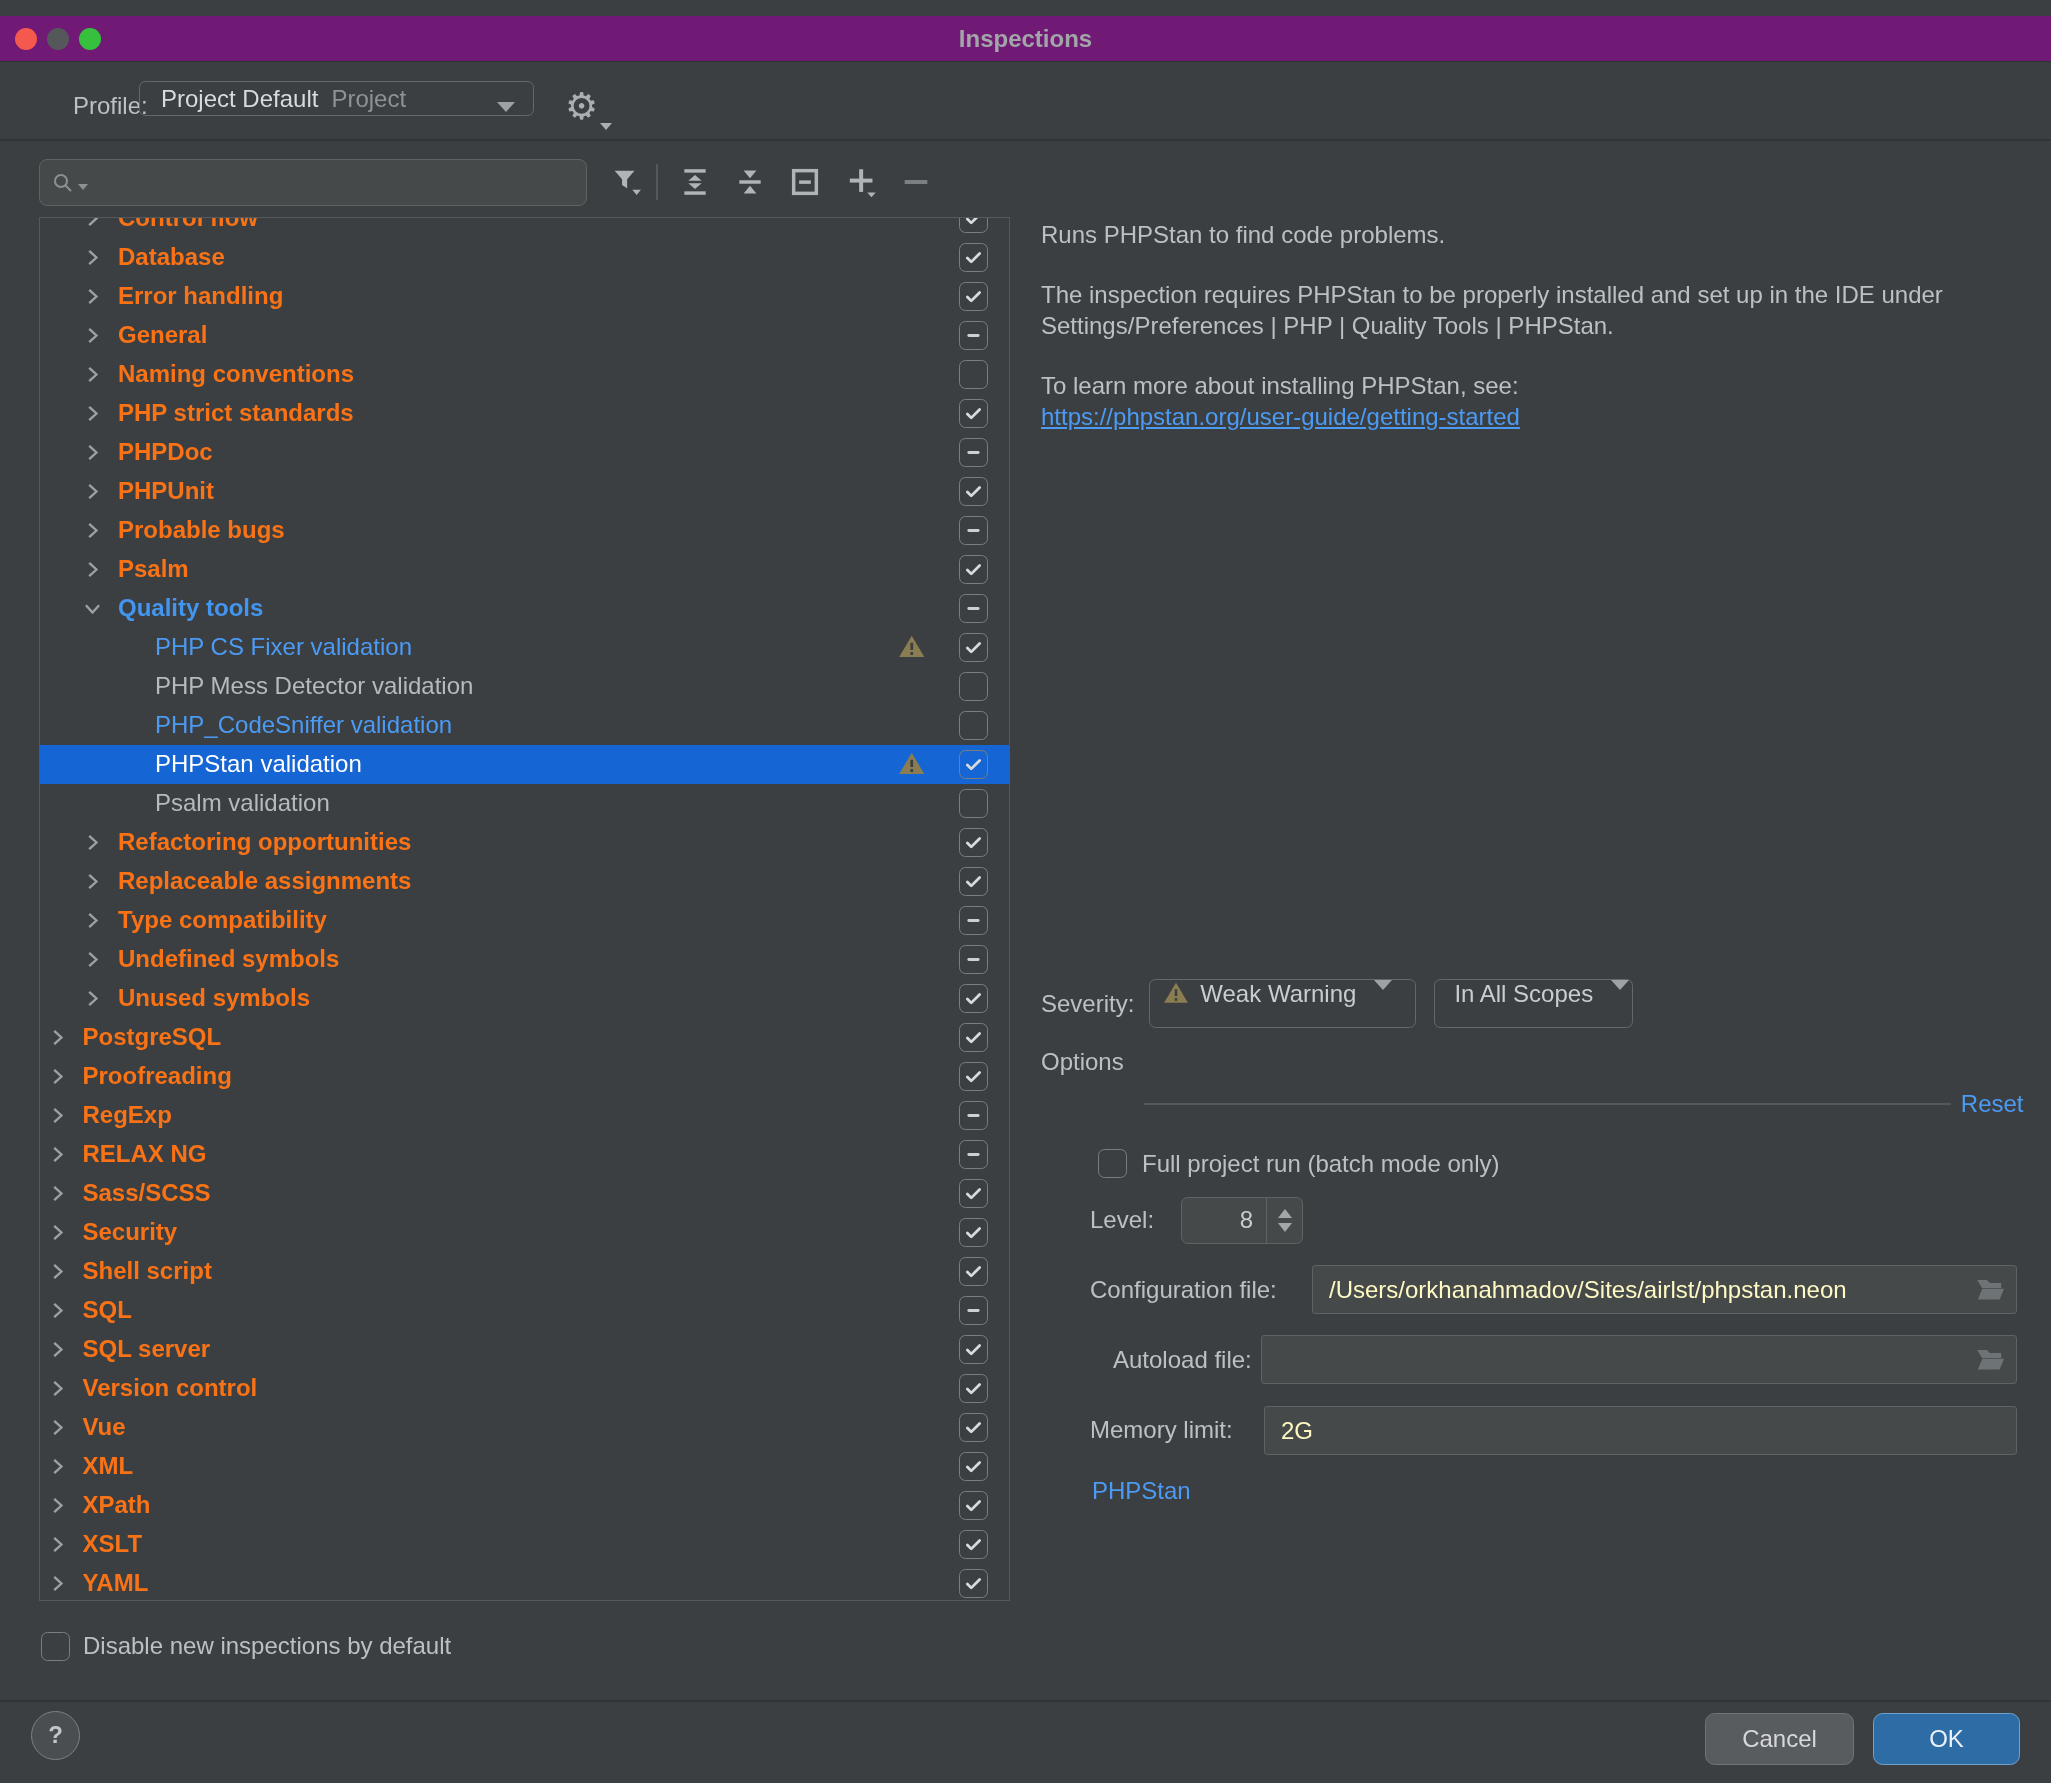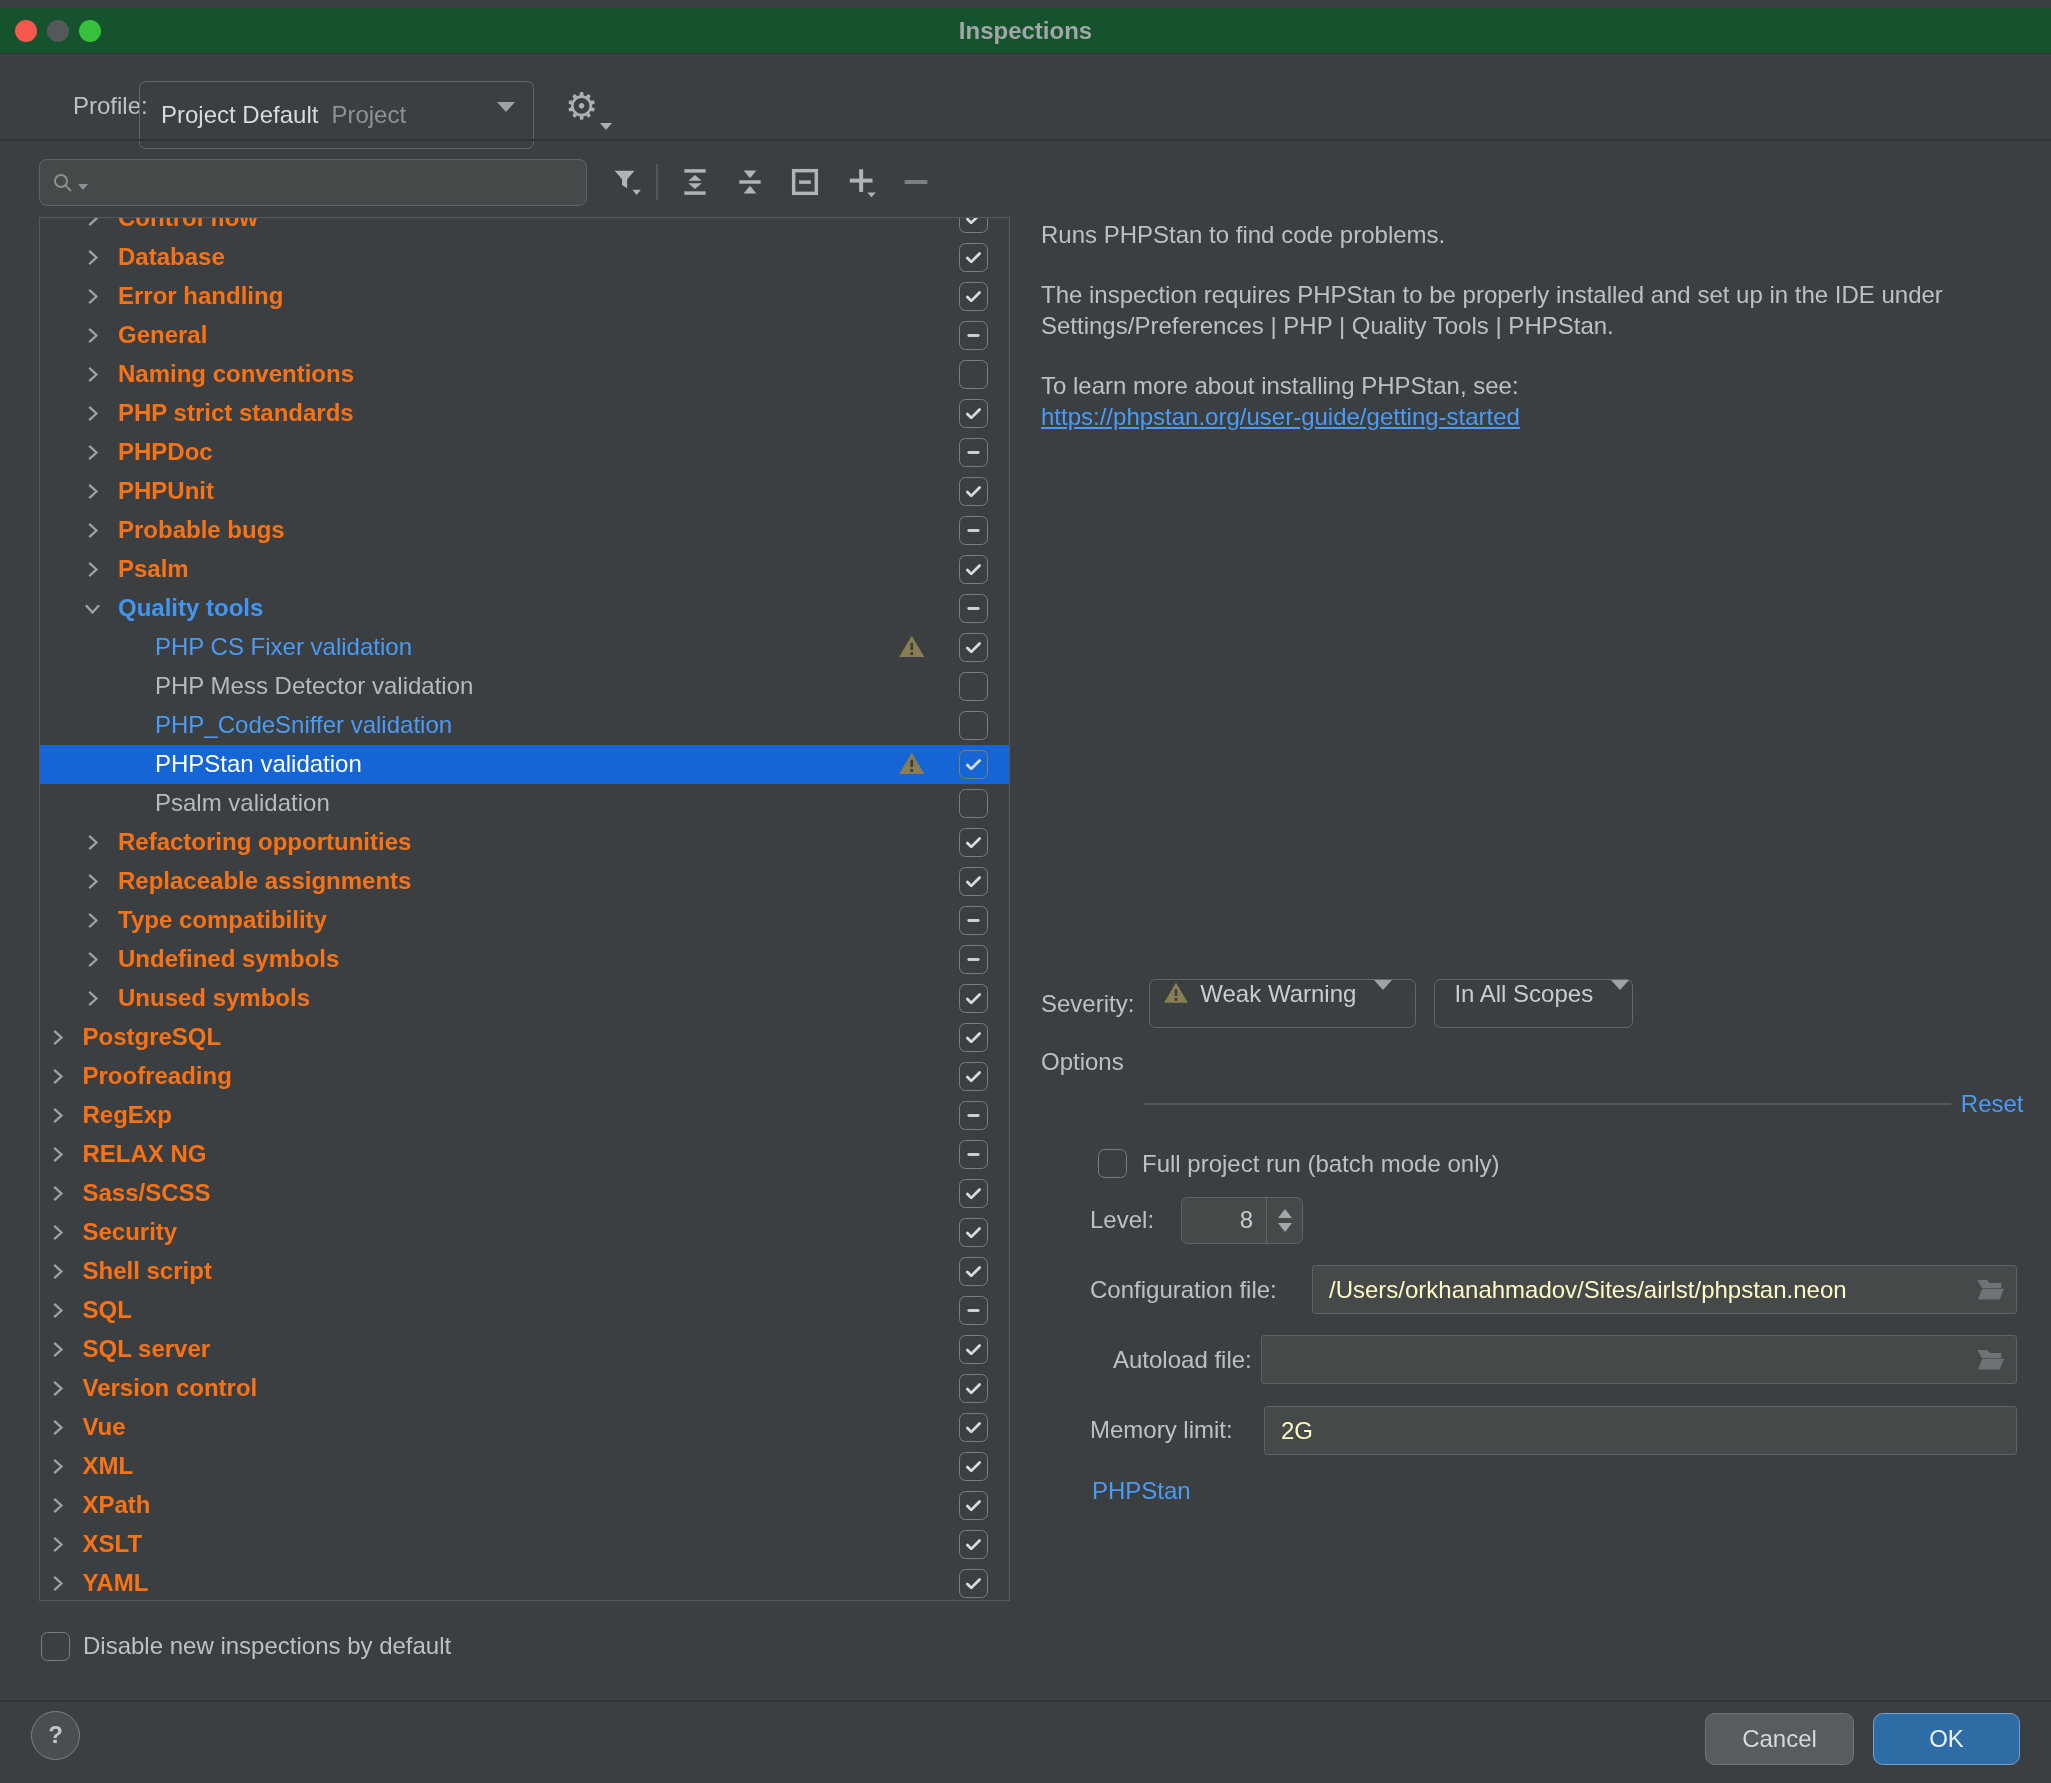--- a/index.html
+++ b/index.html
@@ -4,29 +4,29 @@
 <style>
   html,body{margin:0;padding:0;}
   body{
     width:2051px;height:1784px;position:relative;overflow:hidden;
     background:#3c3f41;
     font-family:"Liberation Sans", sans-serif;
     font-size:24px;color:#bcc0c3;
     -webkit-font-smoothing:antialiased;
   }
   
-  .titlebar{position:absolute;left:0;top:8px;width:2051px;height:45px;background:#14532d;border-bottom:1.6px solid #2f3234;}
+  .titlebar{position:absolute;left:0;top:16px;width:2051px;height:45px;background:#701a75;border-bottom:1.6px solid #2f3234;}
   .title{position:absolute;left:0;top:0;width:100%;height:45px;line-height:45px;text-align:center;font-weight:700;color:#a2a6a9;}
   .tl{position:absolute;top:12px;width:22px;height:22px;border-radius:50%;}
   .tl.red{left:14.6px;background:#f5594e;}
   .tl.yel{left:47px;background:#55585a;}
   .tl.grn{left:79px;background:#35c13e;}
   
   .profile-label{position:absolute;left:73px;top:81px;height:50px;line-height:50px;}
-  .profile-combo{position:absolute;left:139px;top:81px;width:395px;height:68px;border:1.6px solid #64686a;border-radius:6.5px;box-sizing:border-box;display:flex;align-items:center;}
+  .profile-combo{position:absolute;left:139px;top:81px;width:395px;height:35px;border:1.6px solid #64686a;border-radius:6.5px;box-sizing:border-box;display:flex;align-items:center;}
   .profile-combo .val{margin-left:21px;color:#d7dade;}
   .profile-combo .hint{margin-left:13px;color:#8e9295;}
   .combo-arrow{width:0;height:0;border-left:9px solid transparent;border-right:9px solid transparent;border-top:10.5px solid #9ea2a5;}
   .profile-combo .combo-arrow{position:absolute;right:18px;top:20px;}
   .gear-btn{position:absolute;left:565px;top:86px;width:49px;height:44px;cursor:default;}
   .gear{font-family:"DejaVu Sans", sans-serif;font-size:37px;color:#abafb2;line-height:41px;}
   .gear-caret{position:absolute;right:1.6px;bottom:0;width:0;height:0;border-left:6.5px solid transparent;border-right:6.5px solid transparent;border-top:7.3px solid #abafb2;}
   .hdr-divider{position:absolute;left:0;top:139px;width:2051px;height:1.6px;background:#323538;}
   
   .search-box{position:absolute;left:39px;top:159px;width:548px;height:47px;background:#45494a;border:1.6px solid #5f6365;border-radius:8px;box-sizing:border-box;display:flex;align-items:center;}

